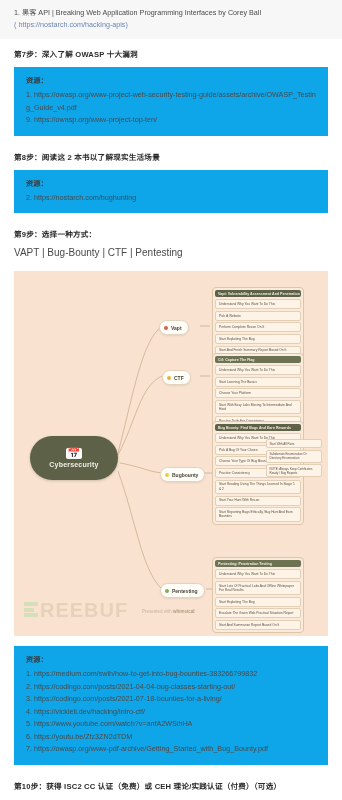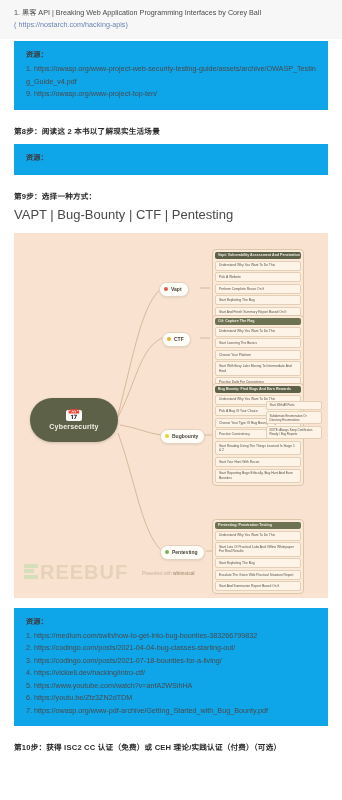--- a/index.html
+++ b/index.html
@@ -43,21 +43,21 @@
     color:#3c3c3c;
     margin-bottom:4px;
   }
   .res-list{
     margin:0;padding:0;list-style:none;
     font-size:7.2px;line-height:12.5px;
   }
   .res-list li{color:#4a4a4a;}
 
   .plain-line{
-    font-size:13px;
+    font-size:10px;
     color:#4a4a4a;
     padding:2px 14px 8px 14px;
     line-height:12px;
   }
 
   
   .figure{
     margin:4px 14px 0 14px;
     background:#f9e2cf;
     position:relative;
@@ -180,32 +180,34 @@
 <div class="page">
 
   <div class="quote-block">
     <div>
       <span class="num">1.</span>
       <span>黑客 API | </span><span>Breaking Web Application Programming Interfaces by Corey Ball</span>
     </div>
     <div class="link plain">( https://nostarch.com/hacking-apis)</div>
   </div>
 
+  <div class="step-head">第7步：深入了解 OWASP 十大漏洞</div>
   <div class="res-card">
     <div class="res-title">资源：</div>
     <ul class="res-list">
       <li class="link">1. https://owasp.org/www-project-web-security-testing-guide/assets/archive/OWASP_Testing_Guide_v4.pdf</li>
       <li class="link">9. https://owasp.org/www-project-top-ten/</li>
     </ul>
   </div>
 
   <div class="step-head">第8步：阅读这 2 本书以了解现实生活场景</div>
   <div class="res-card">
     <div class="res-title">资源：</div>
     <ul class="res-list">
+      <li class="link">2. https://nostarch.com/bughunting</li>
     </ul>
   </div>
 
   <div class="step-head">第9步：选择一种方式：</div>
   <div class="plain-line">VAPT | Bug-Bounty | CTF | Pentesting</div>
 
   <div class="figure">
     <div class="map">
 
       <svg width="314" height="365" viewBox="0 0 314 365">

